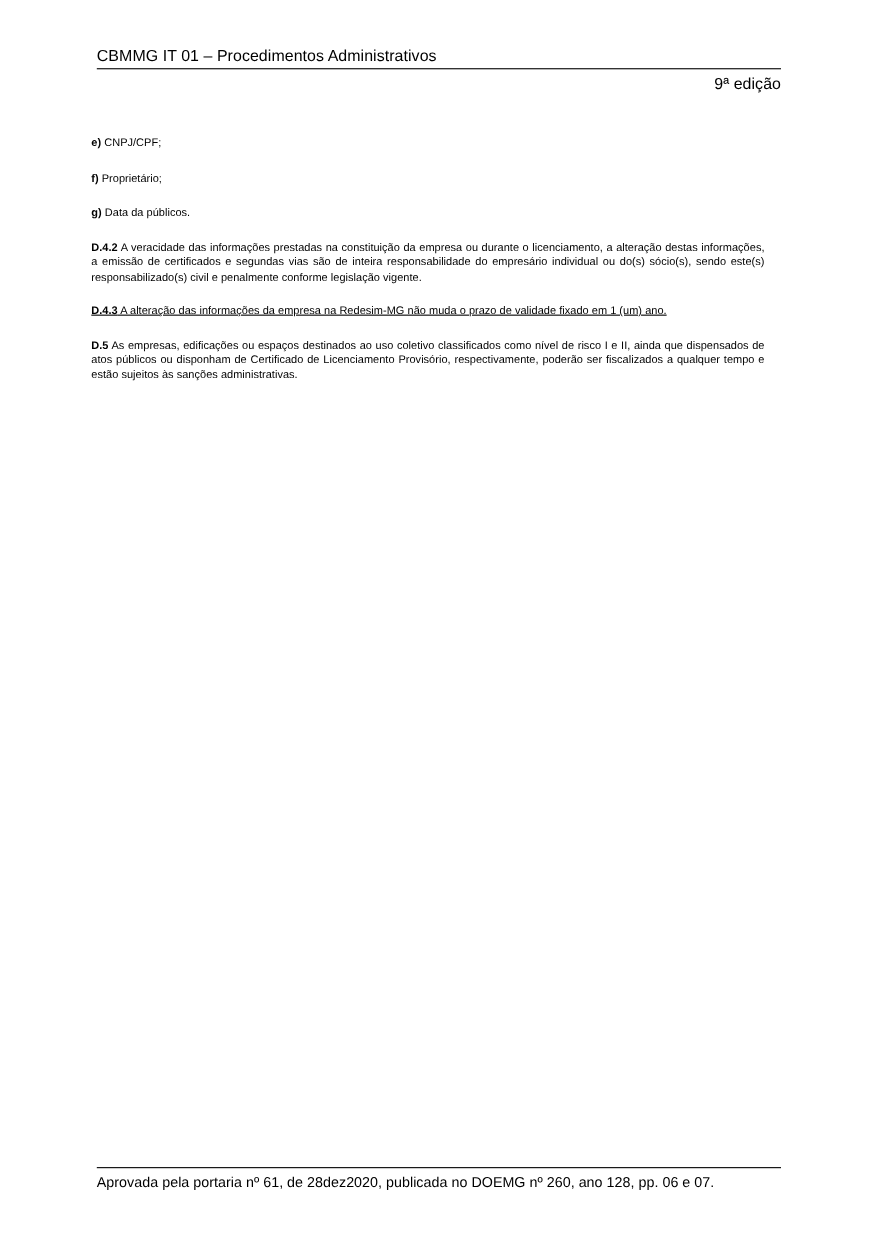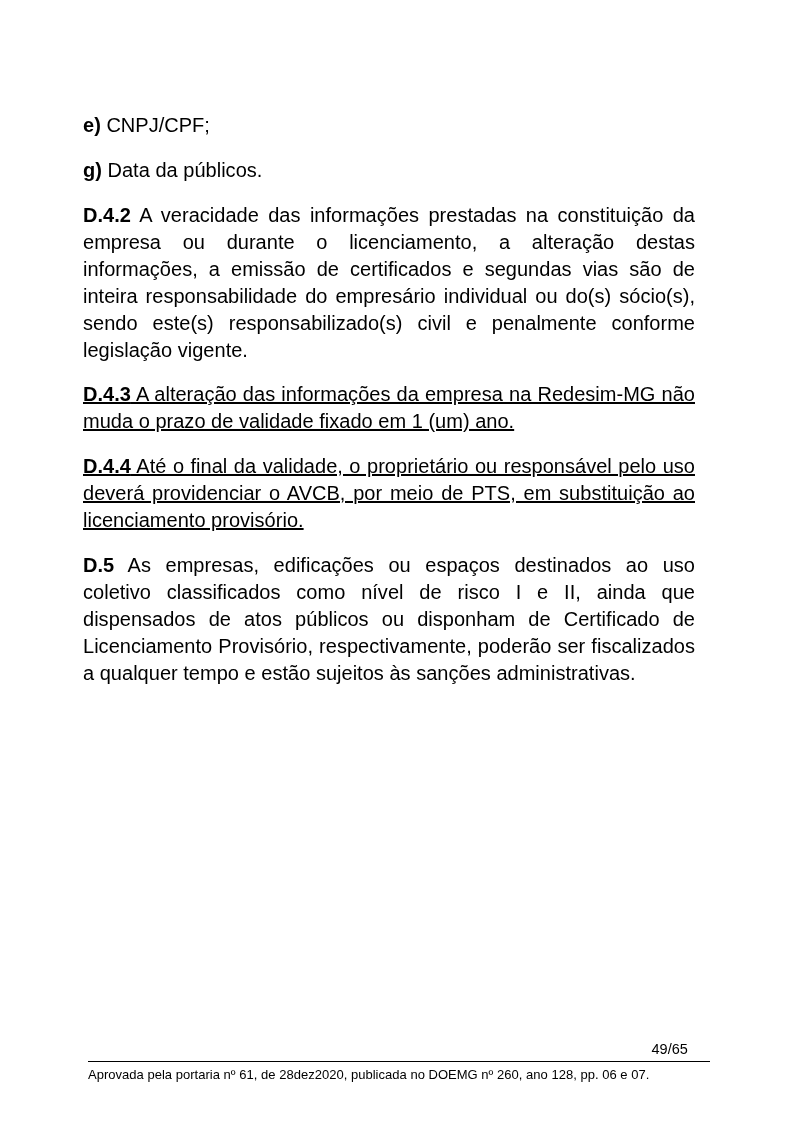--- a/index.html
+++ b/index.html
@@ -54,25 +54,25 @@
 
   
   .content {
     position: absolute;
     left: 83px;
     top: 108px;
     width: 612px;
   }
 
   .para {
-    font-size: 20px;
+    font-size: 10px;
     line-height: 1.35;
     text-align: justify;
     text-justify: inter-word;
-    margin: 4px 0 17px 0;
+    margin: 16px 0 17px 0;
     letter-spacing: 0.02px;
     -webkit-hyphens: none;
     hyphens: none;
   }
 
   .para.list-item {
     margin-bottom: 18px;
     text-align: left;
   }
 
@@ -115,49 +115,53 @@
     padding-top: 5px;
     letter-spacing: 0.02px;
     white-space: nowrap;
   }
 </style>
 </head>
 <body>
 
 <div class="page">
 
+  <div class="header">
+    <div class="header-title">CBMMG IT 01 – Procedimentos Administrativos</div>
+    <div class="header-rule"></div>
+    <div class="header-edition">9ª edição</div>
+  </div>
 
   <div class="content">
 
     <p class="para list-item">
       <b>e)</b><span> CNPJ/CPF;</span>
     </p>
 
+    <p class="para list-item">
+      <b>f)</b><span> Proprietário;</span>
+    </p>
 
     <p class="para list-item">
       <b>g)</b><span> Data da públicos.</span>
     </p>
 
     <p class="para">
       <b>D.4.2</b><span> A veracidade das informações prestadas na constituição da empresa ou durante o licenciamento, a alteração destas informações, a emissão de certificados e segundas vias são de inteira responsabilidade do empresário individual ou do(s) sócio(s), sendo este(s) responsabilizado(s) civil e penalmente conforme legislação vigente.</span>
     </p>
 
     <p class="para tight">
       <b>D.4.3</b><span> A alteração das informações da empresa na Redesim-MG não muda o prazo de validade fixado em 1 (um) ano.</span>
     </p>
 
-    <p class="para tight">
-      <b>D.4.4</b><span> Até o final da validade, o proprietário ou responsável pelo uso deverá providenciar o AVCB, por meio de PTS, em substituição ao licenciamento provisório.</span>
-    </p>
 
     <p class="para">
       <b>D.5</b><span> As empresas, edificações ou espaços destinados ao uso coletivo classificados como nível de risco I e II, ainda que dispensados de atos públicos ou disponham de Certificado de Licenciamento Provisório, respectivamente, poderão ser fiscalizados a qualquer tempo e estão sujeitos às sanções administrativas.</span>
     </p>
 
   </div>
 
   <div class="footer">
-    <div class="footer-pageno">49/65</div>
     <div class="footer-rule"></div>
     <div class="footer-note">Aprovada pela portaria nº 61, de 28dez2020, publicada no DOEMG nº 260, ano 128, pp. 06 e 07.</div>
   </div>
 
 </div>
 
 </body></html>

